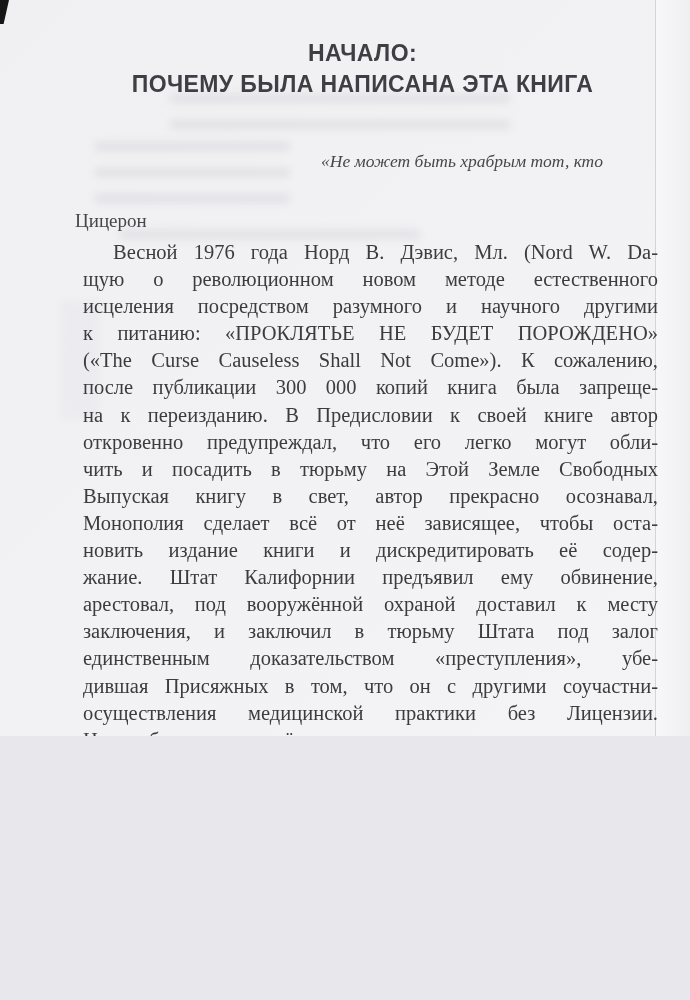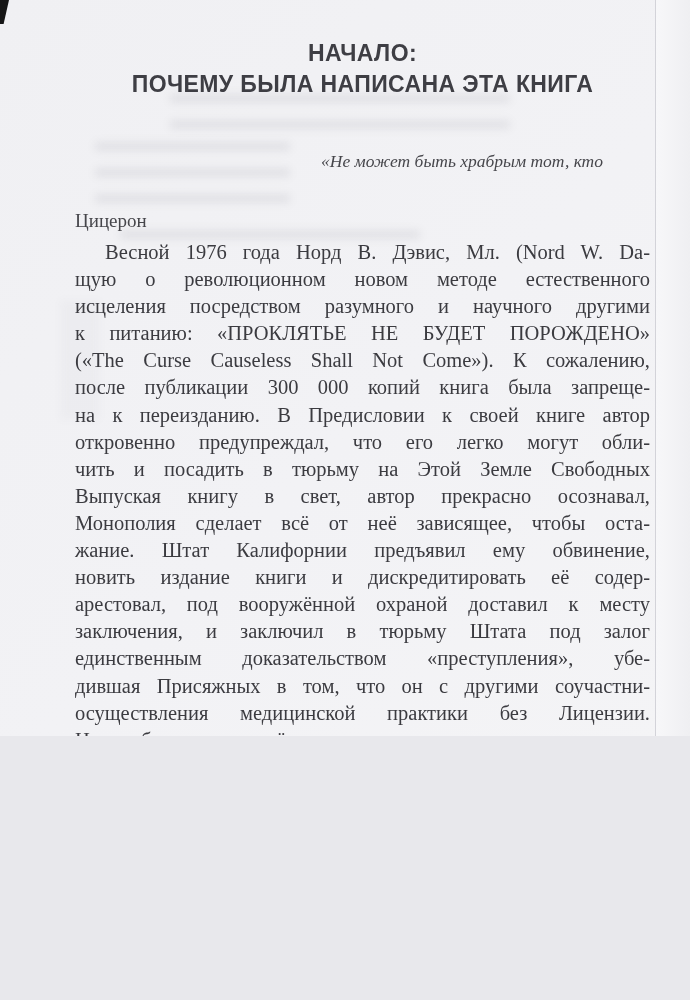--- a/index.html
+++ b/index.html
@@ -38,21 +38,21 @@
   }
   .epigraph{
     position:absolute;top:148px;left:246px;width:300px;
     font-style:italic;font-size:17.5px;line-height:27px;color:#46464b;
   }
   .attribution{
     position:absolute;top:194px;left:0;width:566px;
     font-size:19px;color:#46464b;margin-top:16px;
   }
   .bodytext{
-    position:absolute;top:239px;left:0;width:575px;
+    position:absolute;top:239px;left:8px;width:575px;
     font-size:20.5px;line-height:27.1px;color:#3b3b40;
   }
   .bline{text-align:justify;text-align-last:justify;}
   .bline.plain{text-align:justify;text-align-last:left;}
   .bline.indent{text-indent:30px;}
   .page-number{
     position:absolute;top:953px;left:0;width:690px;text-align:center;
     font-size:16px;color:#46464b;letter-spacing:1px;
   }
 </style>
@@ -88,22 +88,22 @@
       <div class="bline">щую о революционном новом методе естественного</div>
       <div class="bline">исцеления посредством разумного и научного другими</div>
       <div class="bline">к питанию: «ПРОКЛЯТЬЕ НЕ БУДЕТ ПОРОЖДЕНО»</div>
       <div class="bline">(«The Curse Causeless Shall Not Come»). К сожалению,</div>
       <div class="bline">после публикации 300 000 копий книга была запреще-</div>
       <div class="bline">на к переизданию. В Предисловии к своей книге автор</div>
       <div class="bline">откровенно предупреждал, что его легко могут обли-</div>
       <div class="bline">чить и посадить в тюрьму на Этой Земле Свободных</div>
       <div class="bline">Выпуская книгу в свет, автор прекрасно осознавал,</div>
       <div class="bline">Монополия сделает всё от неё зависящее, чтобы оста-</div>
+      <div class="bline">новить издание книги и дискредитировать её содер-</div>
       <div class="bline">жание. Штат Калифорнии предъявил ему обвинение,</div>
-      <div class="bline">новить издание книги и дискредитировать её содер-</div>
       <div class="bline">арестовал, под вооружённой охраной доставил к месту</div>
       <div class="bline">заключения, и заключил в тюрьму Штата под залог</div>
 
       <div class="bline">единственным доказательством «преступления», убе-</div>
       <div class="bline">дившая Присяжных в том, что он с другими соучастни-</div>
       <div class="bline">осуществления медицинской практики без Лицензии.</div>
       <div class="bline">Норд был приговорён к двум годам условного заклю-</div>
     </div>
   </div>
 

